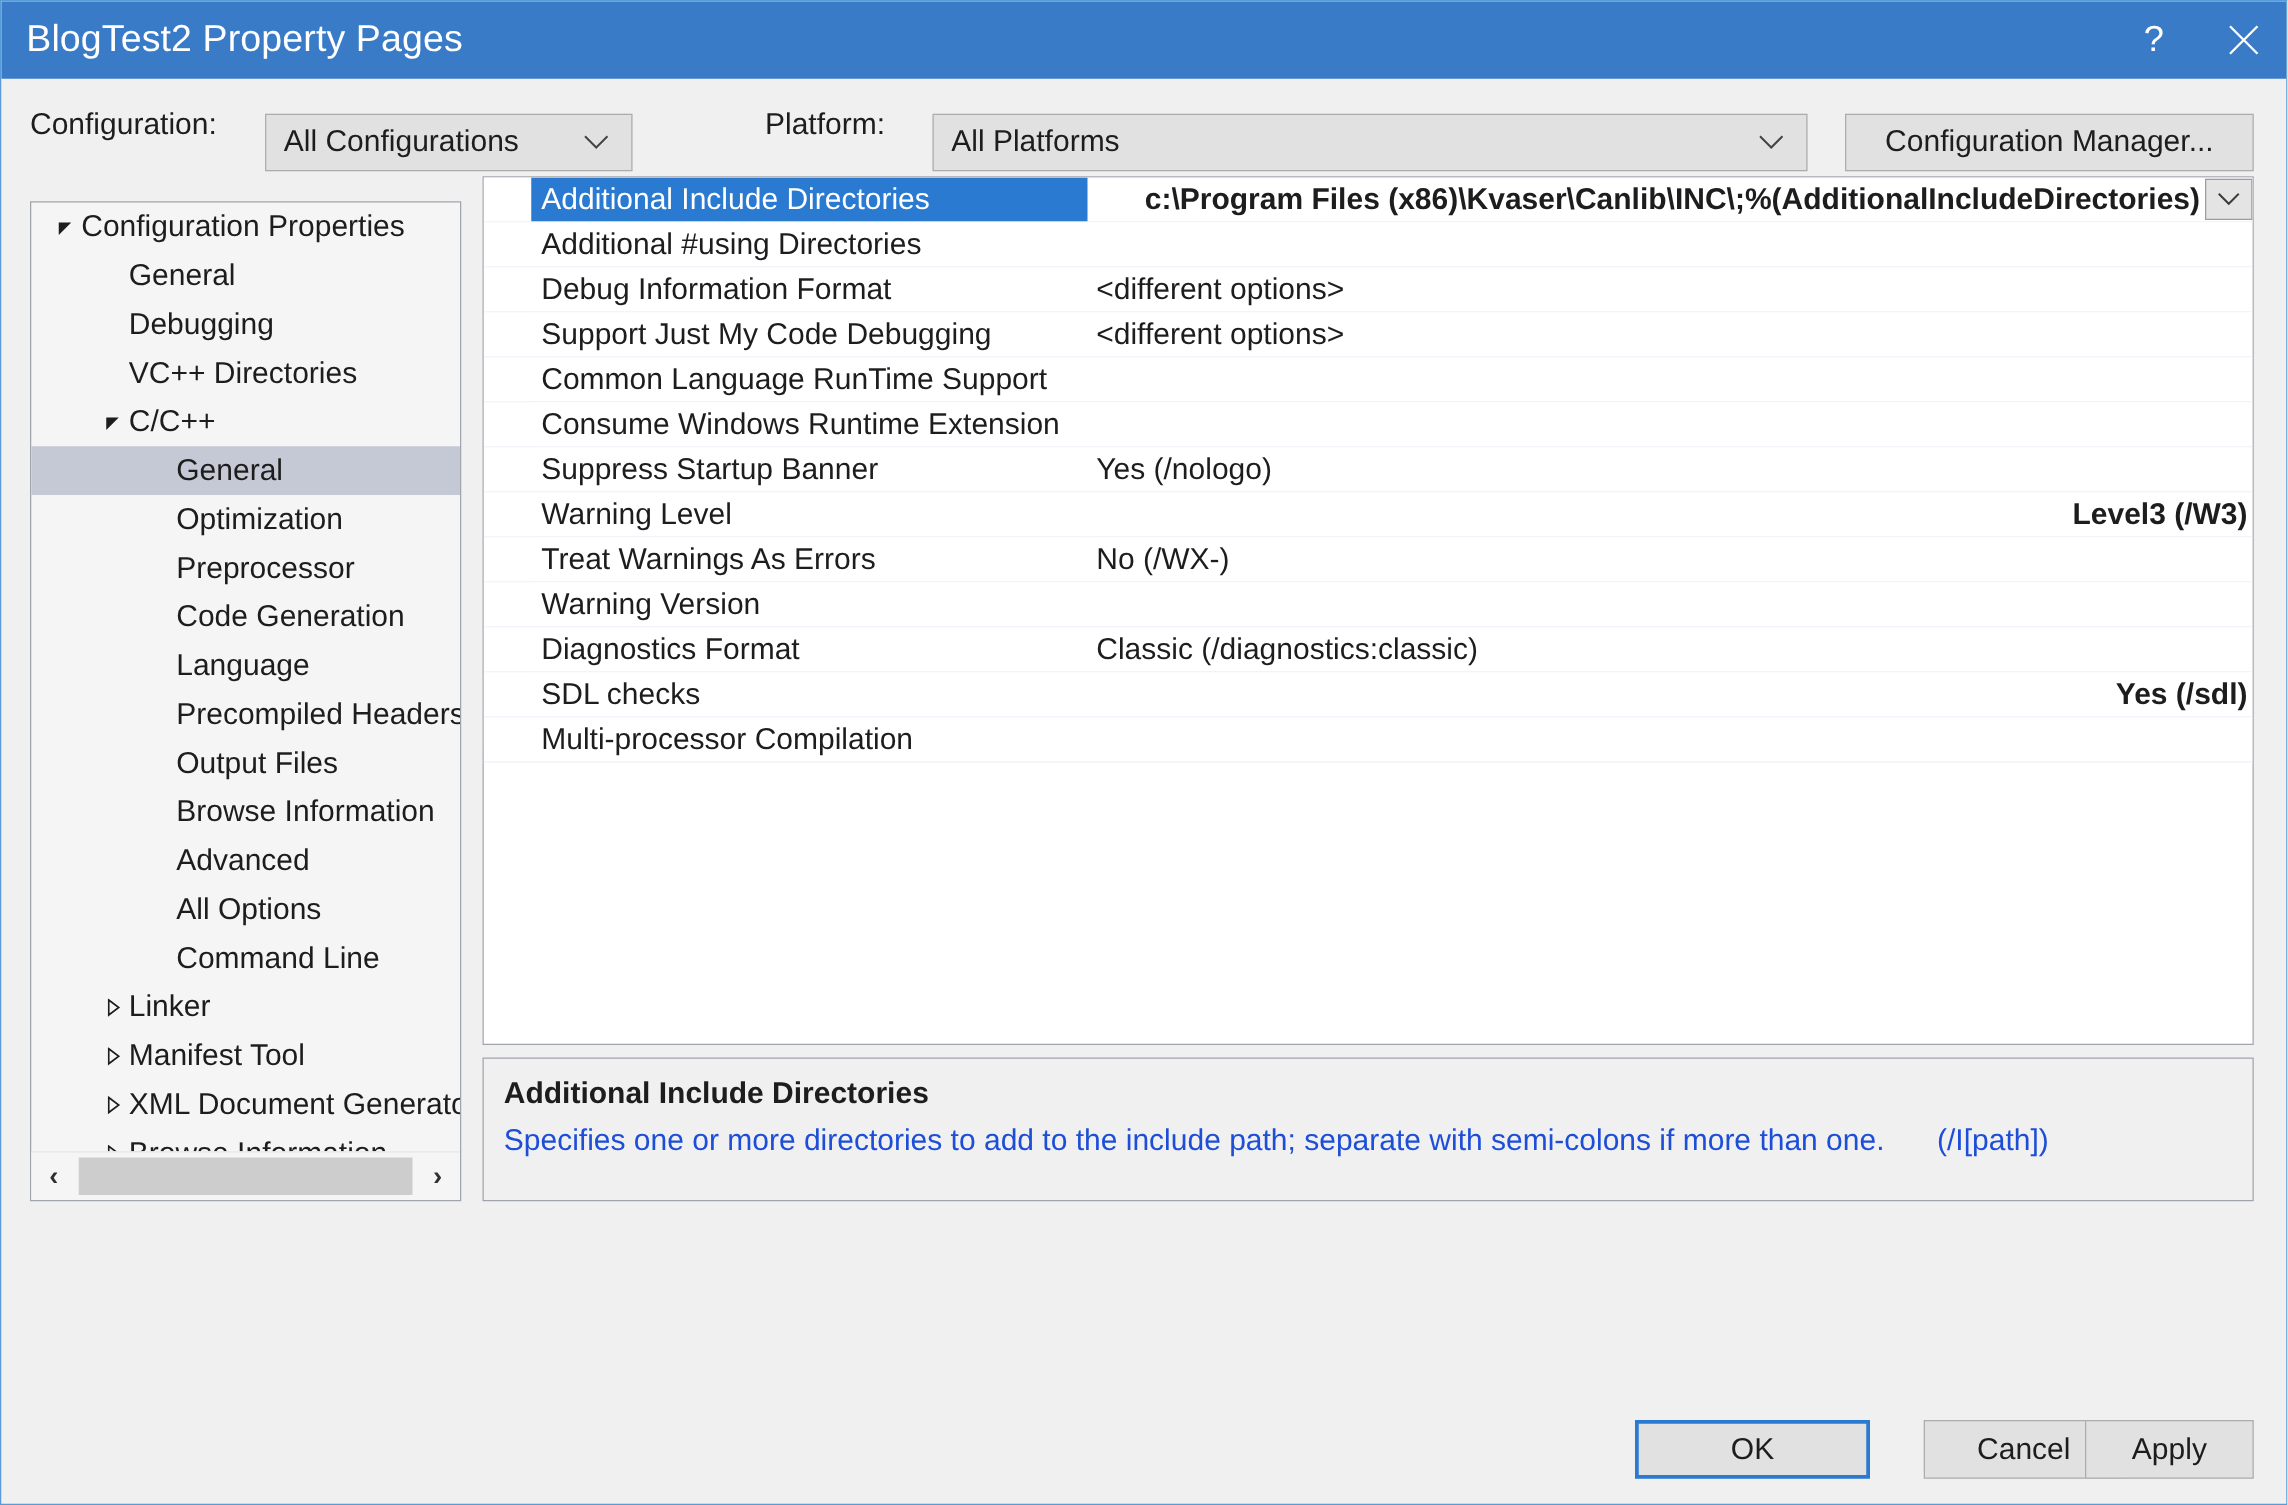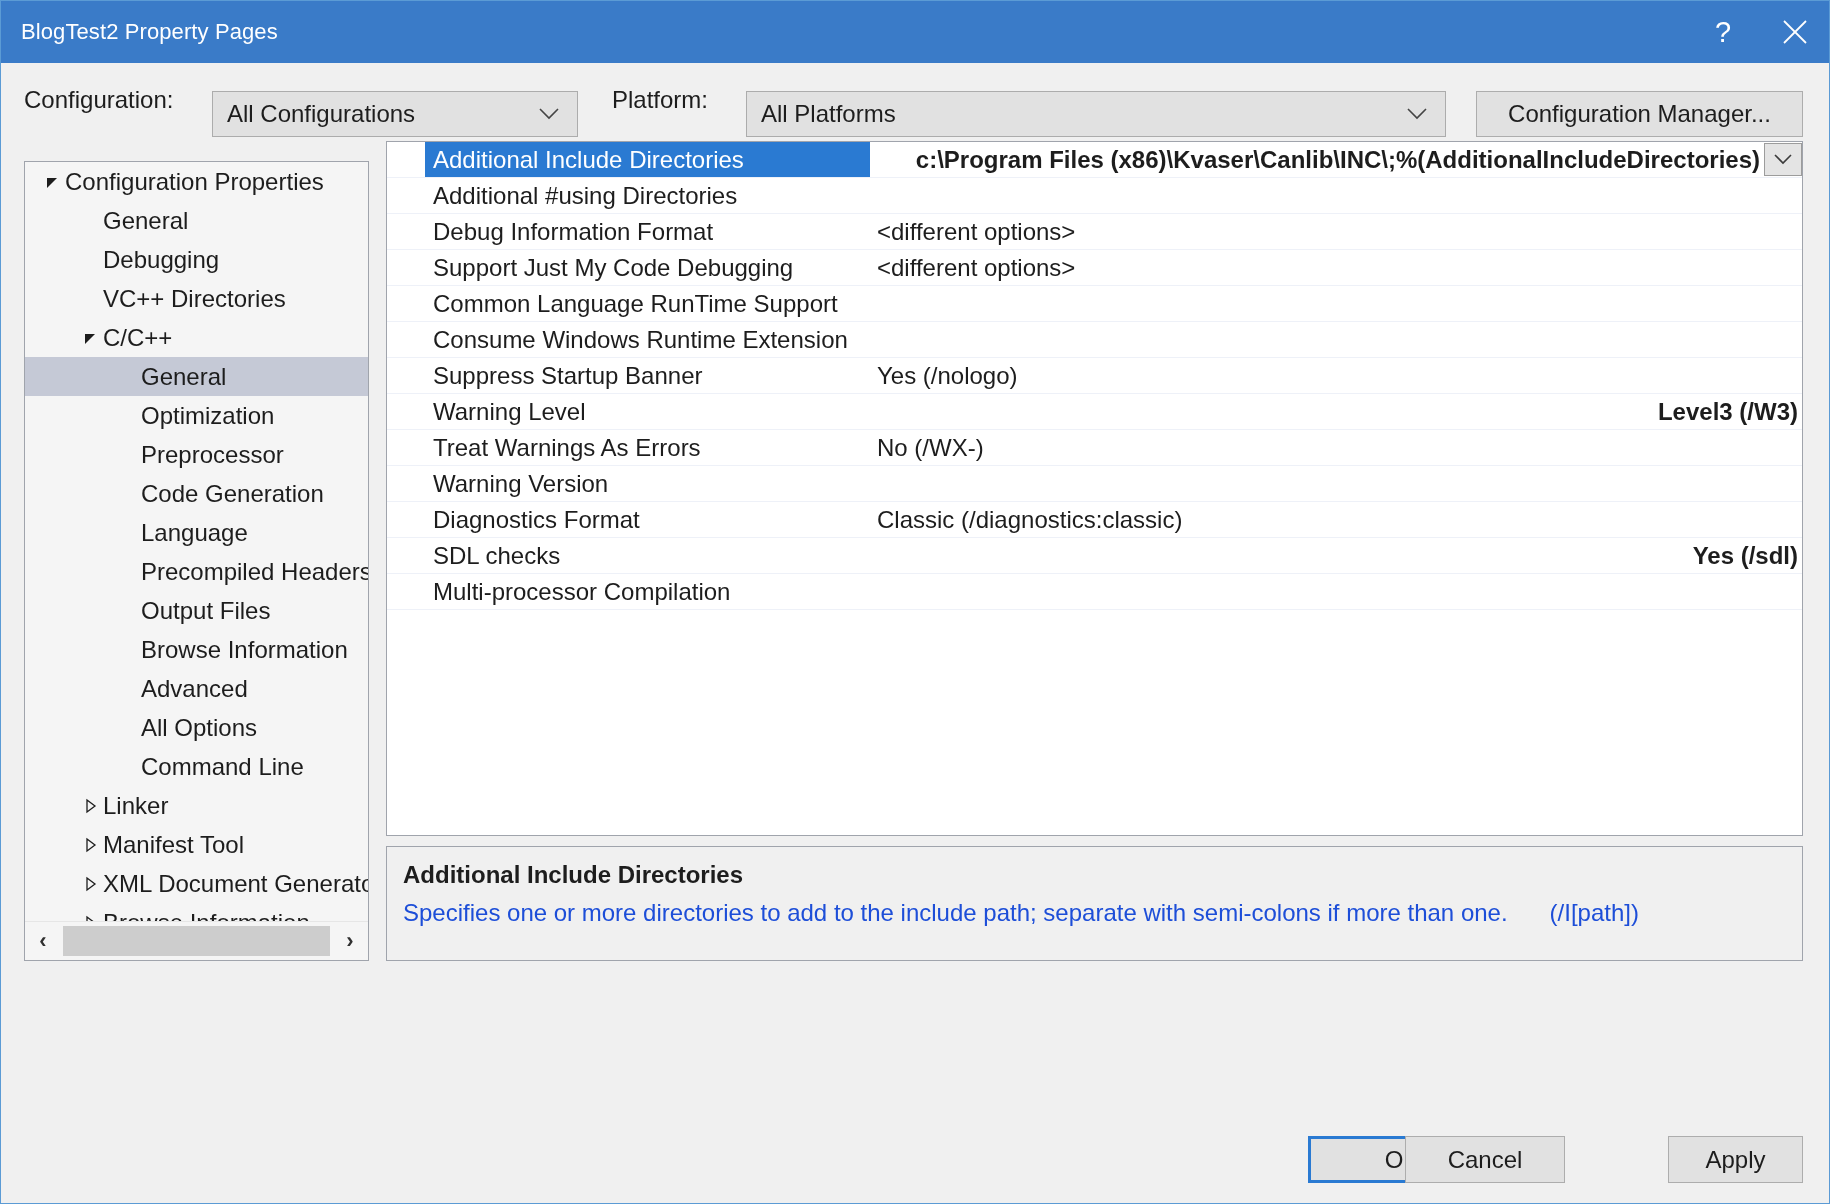--- a/index.html
+++ b/index.html
@@ -27,21 +27,21 @@
     position: absolute;
     left: 0; top: 0;
     width: 1830px;
     height: 62px;
     background: #3a7bc8;
     display: flex;
     align-items: center;
   }
   .title-text {
     color: #ffffff;
-    font-size: 22px;
+    font-size: 30px;
     margin-left: 20px;
     letter-spacing: 0.1px;
     white-space: nowrap;
   }
   .title-btns {
     margin-left: auto;
     display: flex;
     align-items: center;
     height: 62px;
   }
@@ -305,21 +305,21 @@
           <line x1="3" y1="3" x2="25" y2="25" stroke="#ffffff" stroke-width="1.8"></line>
           <line x1="25" y1="3" x2="3" y2="25" stroke="#ffffff" stroke-width="1.8"></line>
         </svg>
       </div>
     </div>
   </div>
 
   <div class="configrow">
     <div class="lbl" style="left:23px; top:23px;">Configuration:</div>
 
-    <div class="combo" style="left:211px; top:90px; width:366px; margin-top:-62px;">
+    <div class="combo" style="left:211px; top:90px; width:294px; margin-top:-62px;">
       <span class="combo-text">All Configurations</span>
       <svg class="chev" width="20" height="12" viewBox="0 0 20 12">
         <polyline points="1,1 10,10 19,1" fill="none" stroke="#444" stroke-width="1.6"></polyline>
       </svg>
     </div>
 
     <div class="lbl" style="left:611px; top:23px;">Platform:</div>
 
     <div class="combo" style="left:745px; top:28px; width:700px;">
       <span class="combo-text">All Platforms</span>
@@ -544,16 +544,16 @@
 
   <div class="descpanel">
     <div class="desc-title">Additional Include Directories</div>
     <div class="desc-body">
       <span>Specifies one or more directories to add to the include path; separate with semi-colons if more than one.</span>
       <span class="desc-switch">(/I[path])</span>
     </div>
   </div>
 
   <div class="footbtn primary" style="left:1307px; top:1135px; width:188px;">OK</div>
-  <div class="footbtn" style="left:1404px; top:1135px; width:160px;">Cancel</div>
+  <div class="footbtn" style="left:1538px; top:1135px; width:160px;">Cancel</div>
   <div class="footbtn" style="left:1667px; top:1135px; width:135px;text-align:center;">Apply</div>
 
 </div>
 
 </body></html>

